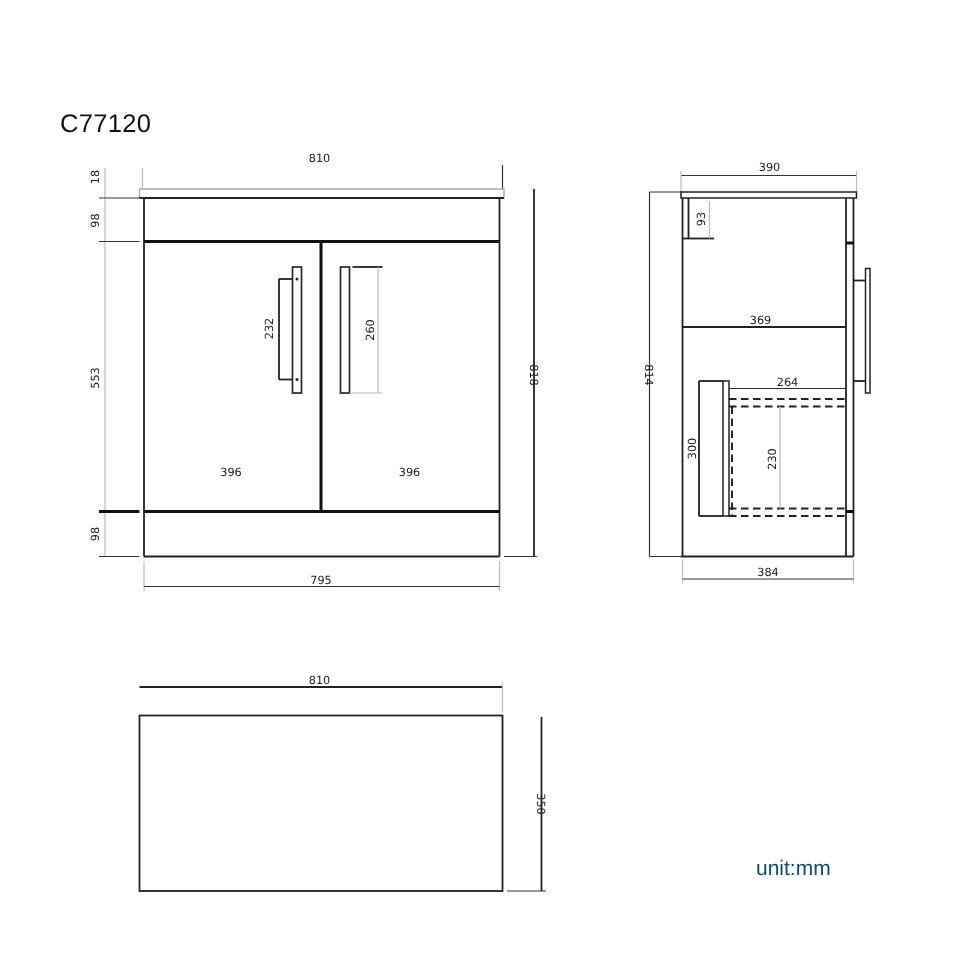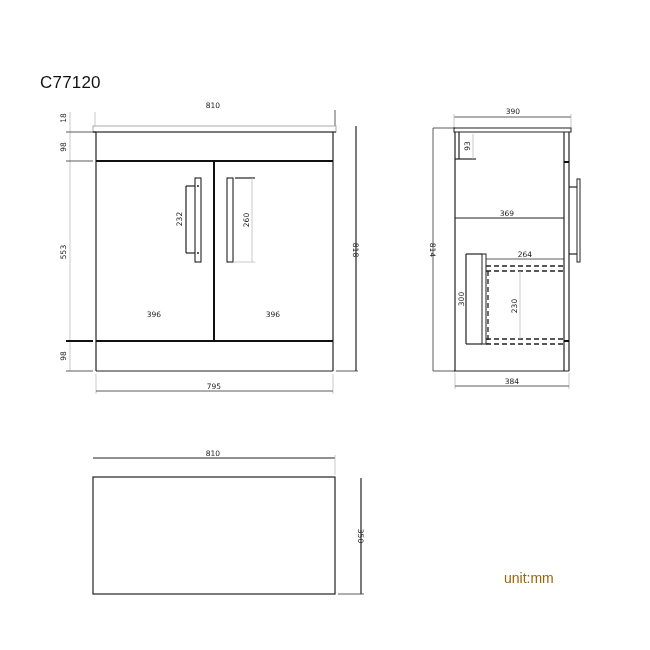--- a/index.html
+++ b/index.html
@@ -1,18 +1,18 @@
 <!DOCTYPE html>
 <html><head>
 <meta charset="utf-8">
 <style>
   html, body { margin: 0; padding: 0; background: #ffffff; }
   body { width: 650px; height: 650px; position: relative; overflow: hidden; font-family: "Liberation Sans", sans-serif; }
   .title { position: absolute; left: 40px; top: 29px; font-size: 17px; color: #111; letter-spacing: 0.2px; margin-top: 44px; }
-  .unit { position: absolute; left: 504px; top: 570px; font-size: 14px; color: #a16207; }
+  .unit { position: absolute; left: 504px; top: 570px; font-size: 14px; color: #0c4a6e; }
   svg { position: absolute; left: 0; top: 0; }
   .lbl { font-family: "DejaVu Sans", sans-serif; font-size: 7.5px; fill: #222; }
   .thick { stroke: #111; stroke-width: 2; fill: none; }
   .mid { stroke: #222; stroke-width: 1.2; fill: none; }
   .thin { stroke: #333; stroke-width: 0.8; fill: none; }
   .faint { stroke: #bbb; stroke-width: 0.8; fill: none; }
   .dash { stroke: #222; stroke-width: 1.3; fill: none; stroke-dasharray: 5 3; }
 </style>
 </head>
 <body>

